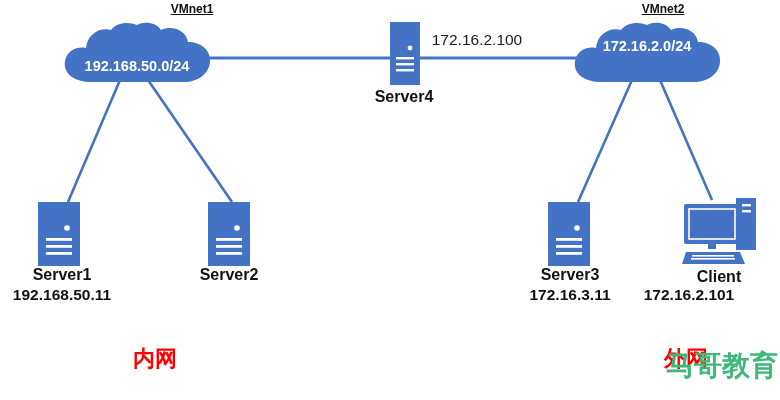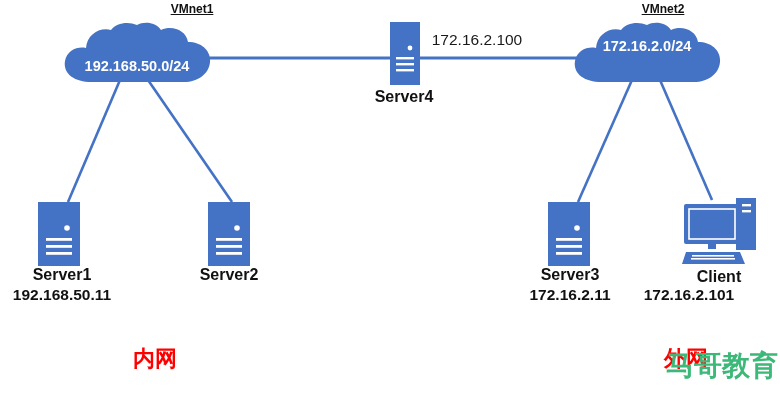--- a/index.html
+++ b/index.html
@@ -144,21 +144,21 @@
   <div class="lbl node-name" style="left:229px; top:267px;">Server2</div>
 
   <svg class="icon-box" style="left:548px; top:202px; width:42px; height:64px;" viewBox="0 0 42 64">
     <rect x="0" y="0" width="42" height="64" fill="#4472C4"></rect>
     <circle cx="29" cy="26" r="2.8" fill="#ffffff"></circle>
     <rect x="8" y="36" width="26" height="2.8" fill="#ffffff"></rect>
     <rect x="8" y="43" width="26" height="2.8" fill="#ffffff"></rect>
     <rect x="8" y="50" width="26" height="2.8" fill="#ffffff"></rect>
   </svg>
   <div class="lbl node-name" style="left:570px; top:267px;">Server3</div>
-  <div class="lbl node-ip" style="left:570px; top:287px;">172.16.2.11</div>
+  <div class="lbl node-ip" style="left:570px; top:287px;">172.16.3.11</div>
 
   <svg class="icon-box" style="left:682px; top:196px; width:76px; height:70px;" viewBox="0 0 76 70">
 
     <rect x="54" y="2" width="20" height="52" fill="#4472C4"></rect>
     <rect x="60" y="8" width="9" height="2.4" fill="#ffffff"></rect>
     <rect x="60" y="14" width="9" height="2.4" fill="#ffffff"></rect>
 
     <rect x="2" y="8" width="56" height="40" rx="2" fill="#4472C4"></rect>
 
     <rect x="7" y="13" width="46" height="30" fill="none" stroke="#ffffff" stroke-width="1.6"></rect>

